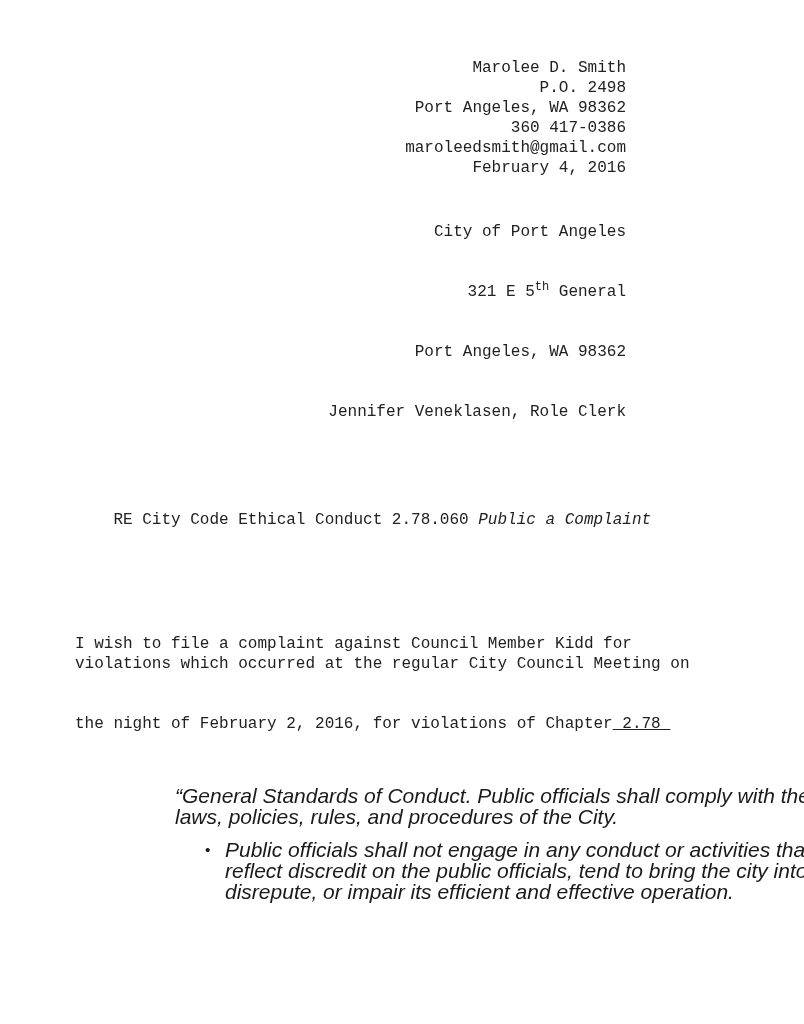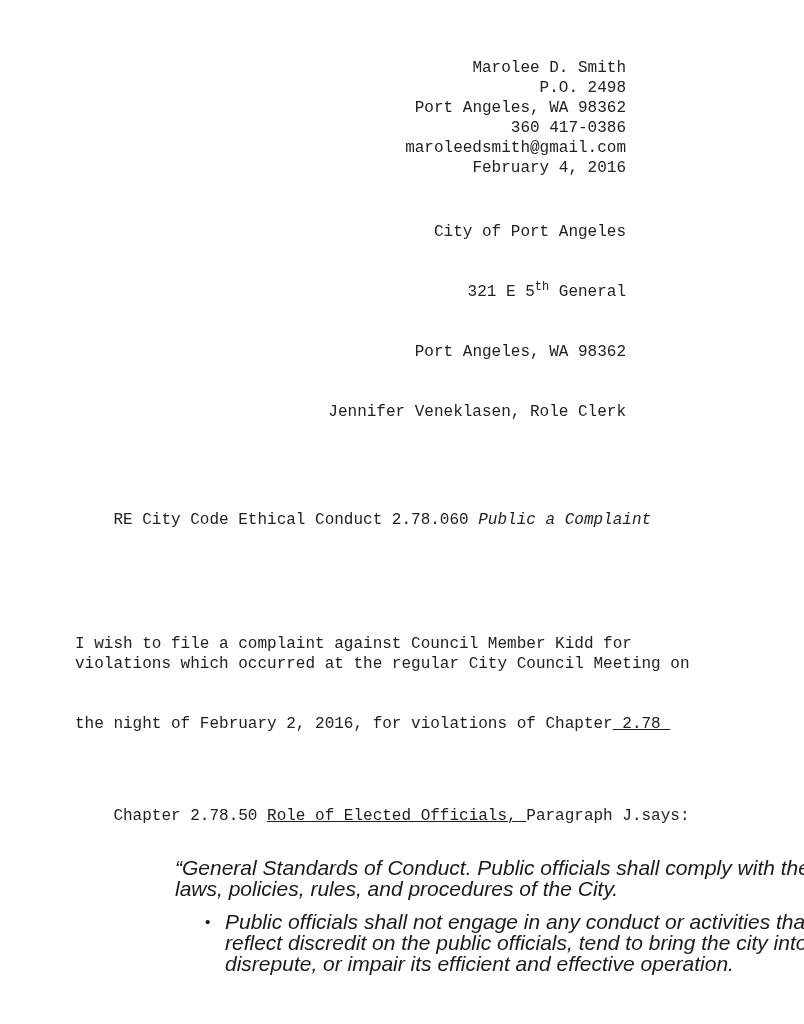--- a/index.html
+++ b/index.html
@@ -93,23 +93,20 @@
   <div class="mono subject-line">
     <span>RE City Code Ethical Conduct 2.78.060 </span><span class="italic-mono">Public a Complaint</span>
   </div>
 
   <div class="mono body-paragraph">
     <div class="prelines">I wish to file a complaint against Council Member Kidd for
 violations which occurred at the regular City Council Meeting on</div>
     <div><span>the night of February 2, 2016, for violations of Chapter</span><span class="u pre"> 2.78 </span></div>
   </div>
 
-  <div class="mono chapter-line">
-    <span>Chapter 2.78.50 </span><span class="u pre">Role of Elected Officials, </span><span>Paragraph J.says:</span>
-  </div>
 
   <div class="sans quote-intro prelines">“General Standards of Conduct. Public officials shall comply with the
 laws, policies, rules, and procedures of the City.</div>
 
   <div>
     <div class="bullet-item">
       <span class="bullet-marker">•</span>
       <div class="sans prelines">Public officials shall not engage in any conduct or activities that
 reflect discredit on the public officials, tend to bring the city into
 disrepute, or impair its efficient and effective operation.</div>

